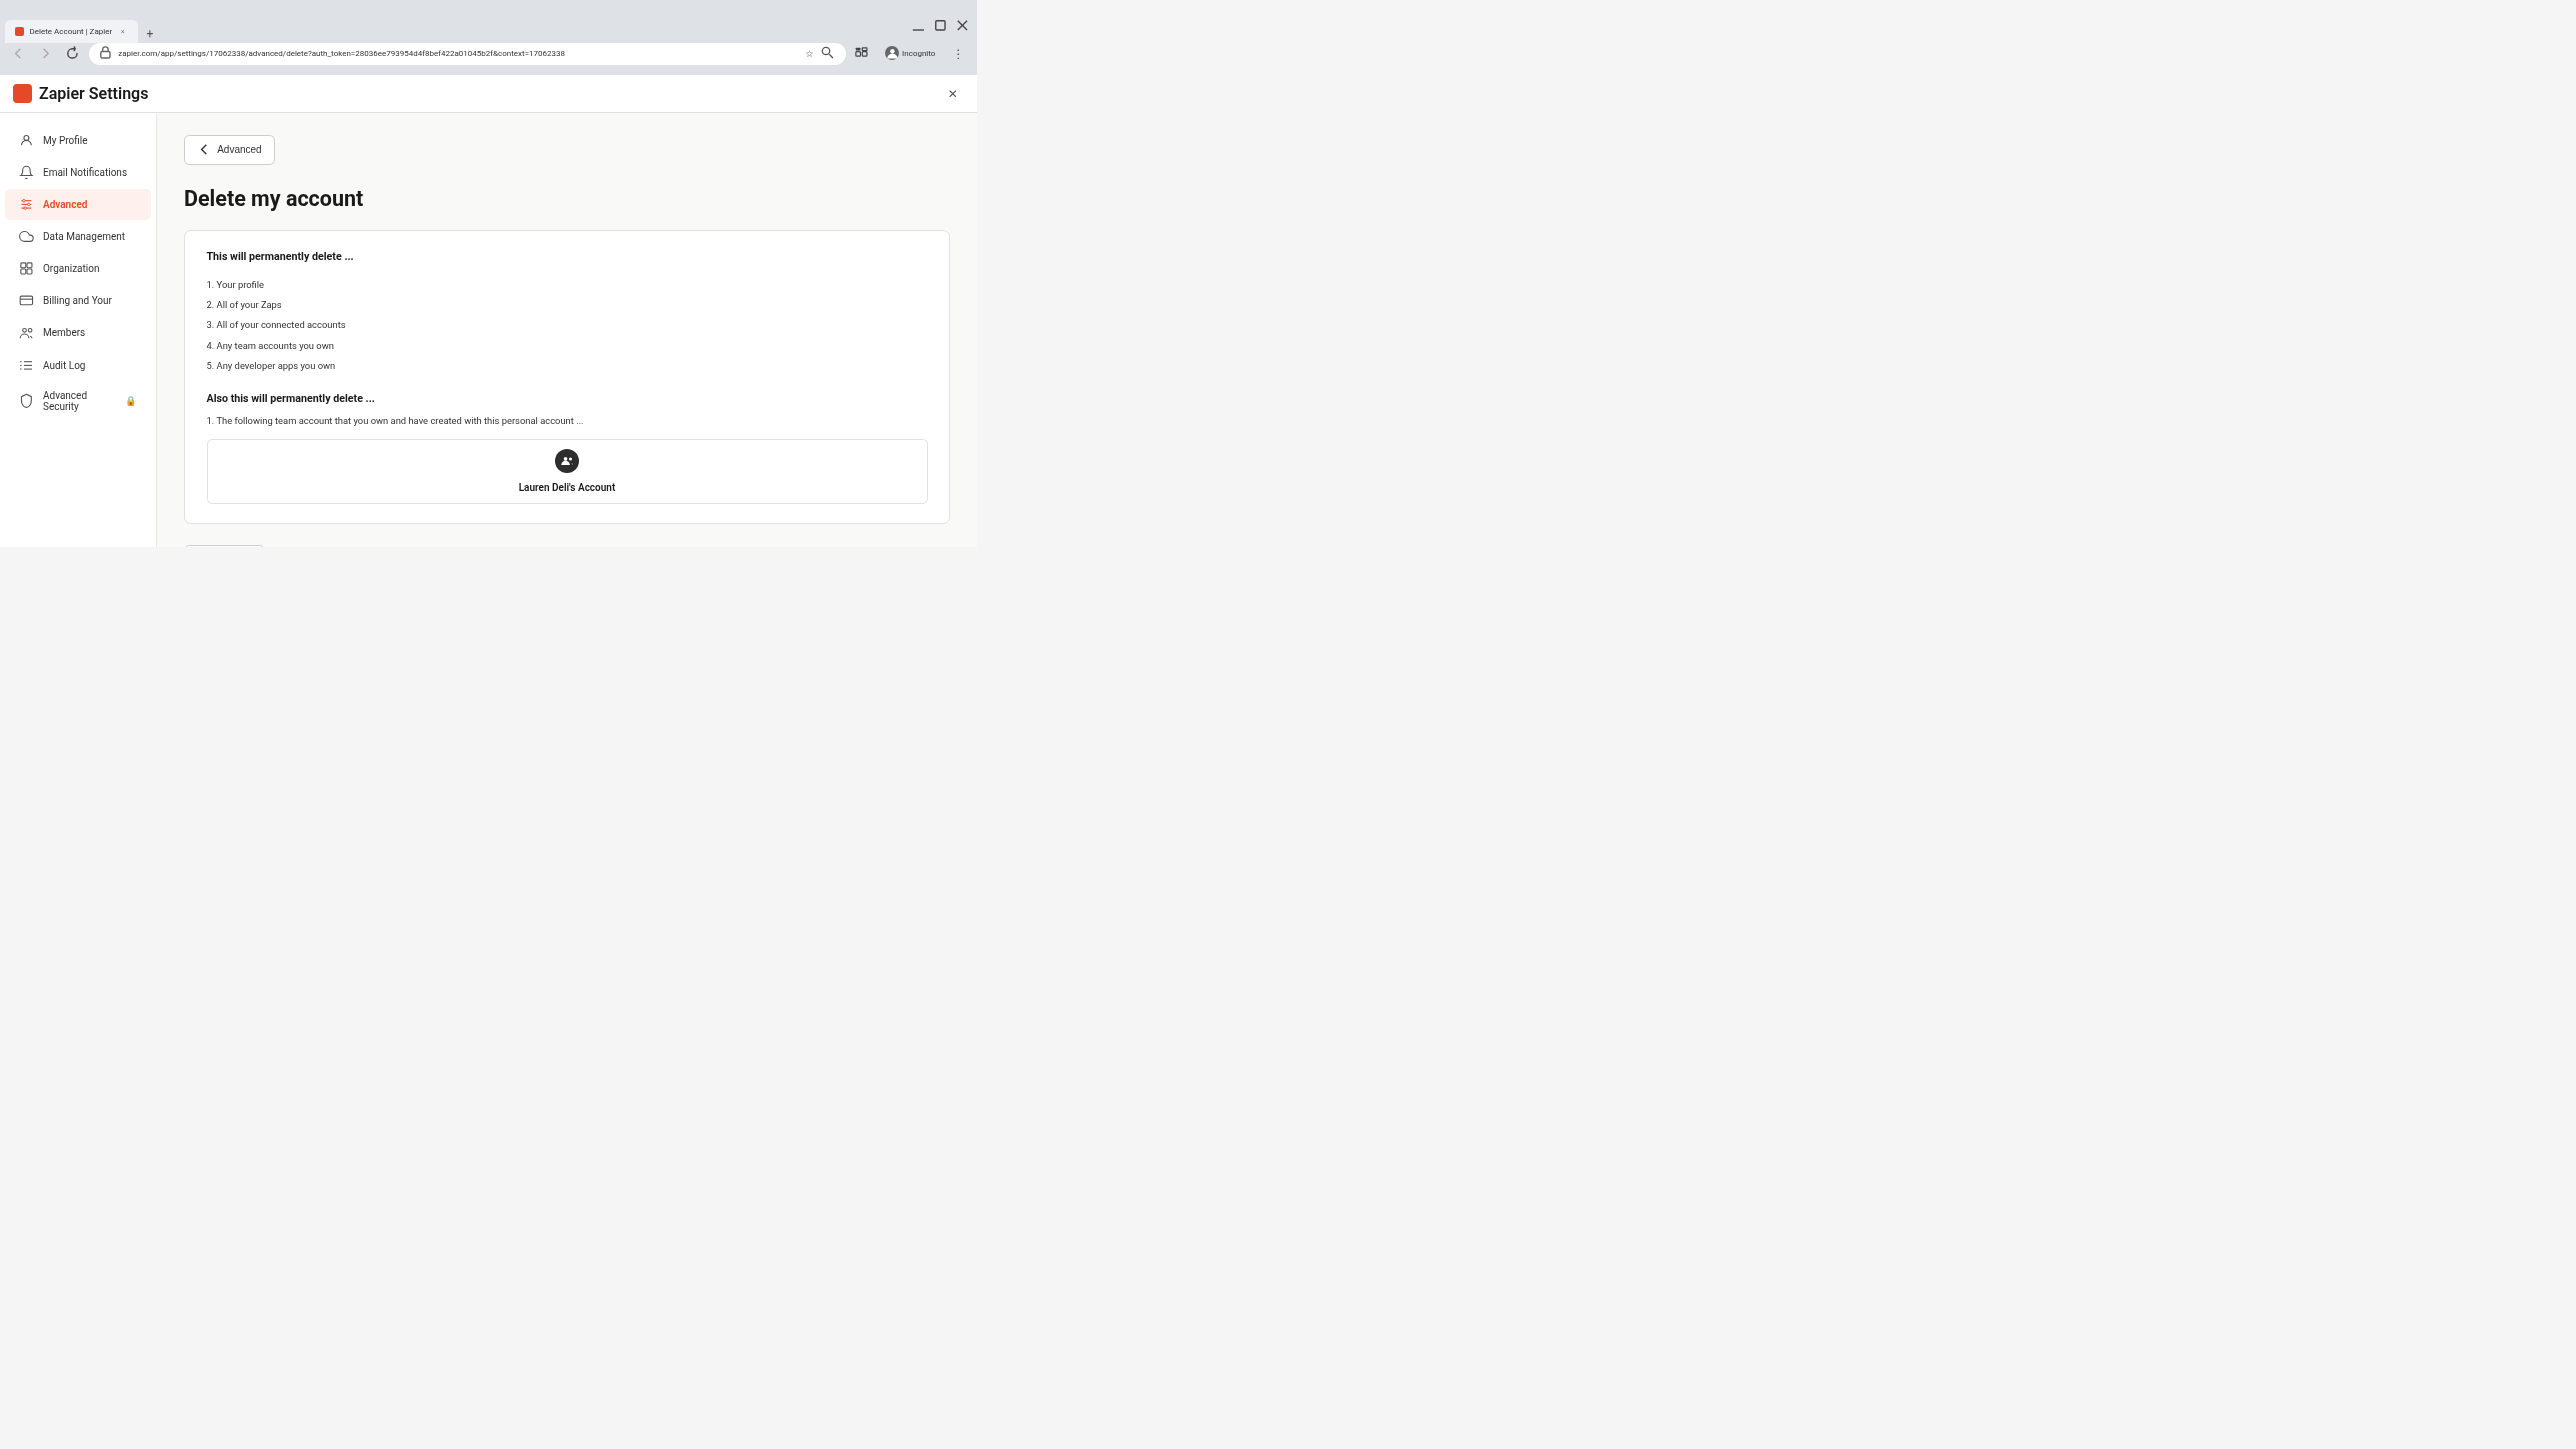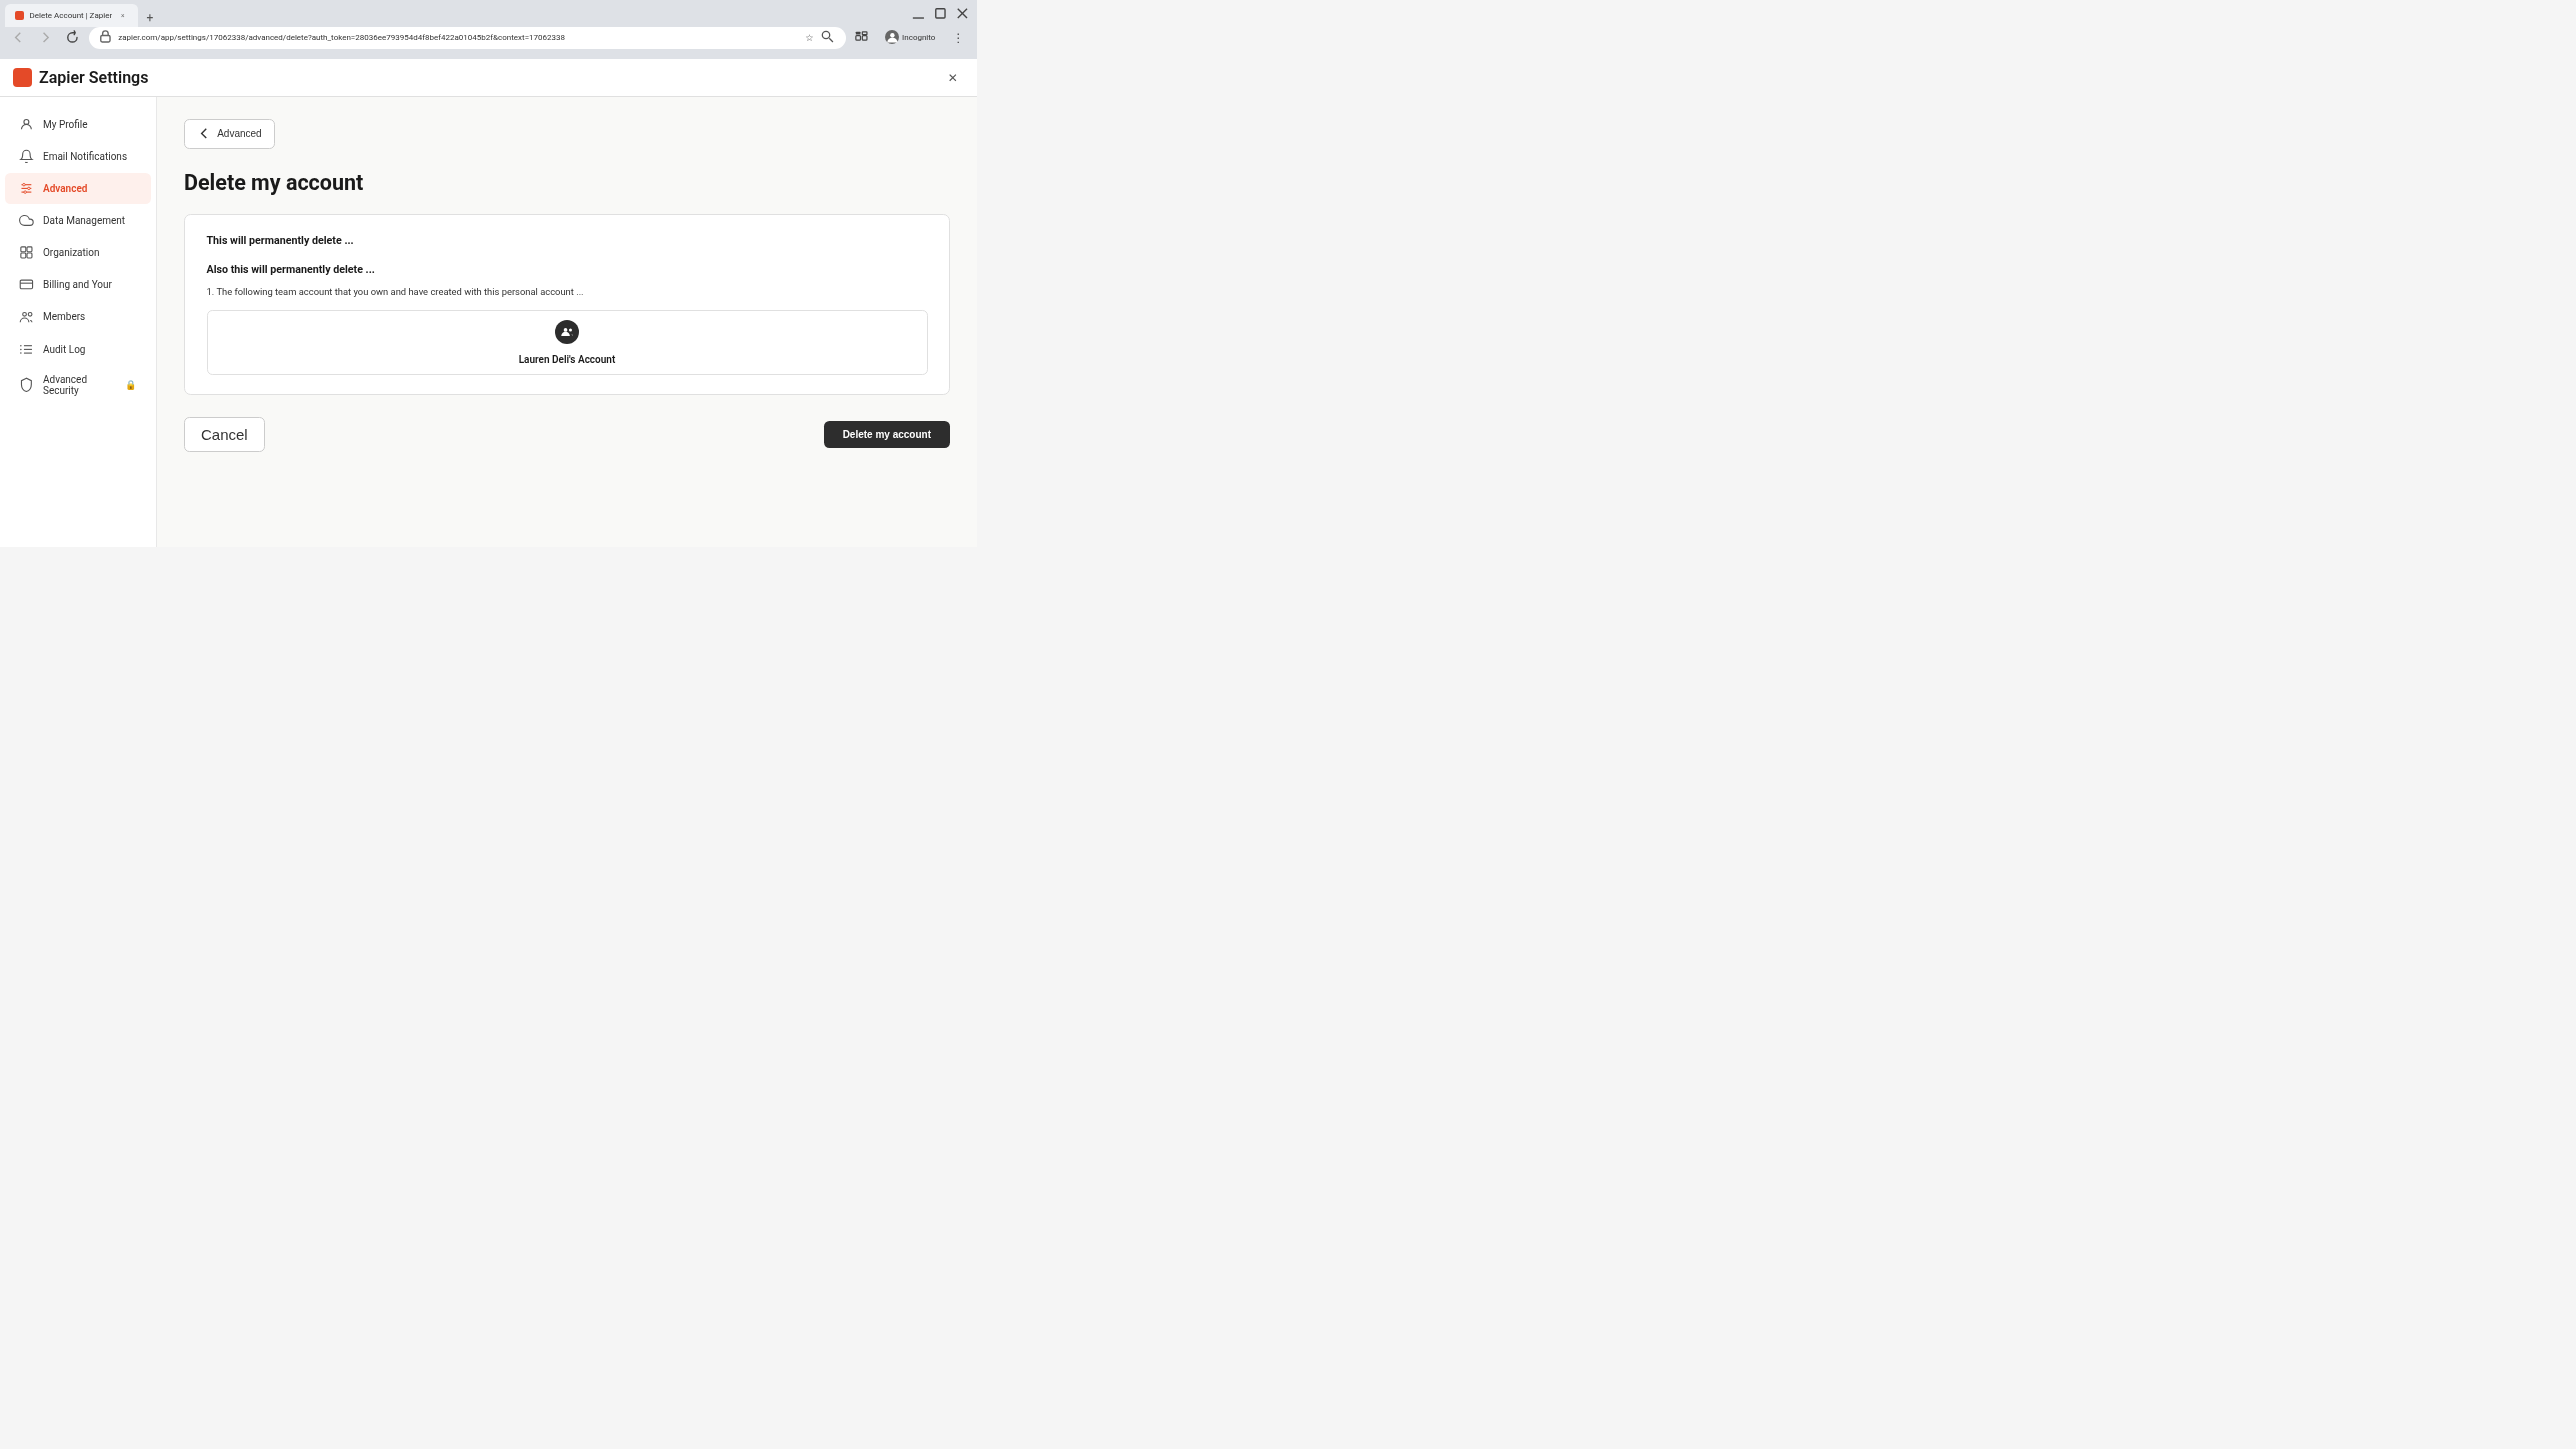--- a/index.html
+++ b/index.html
@@ -18,23 +18,23 @@
       height: 100%;
       display: flex;
       flex-direction: column;
       background: #dee1e6;
     }
 
     .browser-titlebar {
       height: 27px;
       background: #dee1e6;
       display: flex;
-      align-items: center;
       padding: 0 5.4px;
       gap: 16px;
+      margin-top: 16px;
     }
 
     .tab-bar {
       display: flex;
       align-items: flex-end;
       height: 100%;
     }
 
     .tab {
       display: flex;
@@ -657,20 +657,27 @@
             </svg>
           <span>Advanced</span>
         </button>
 
         
         <h1 class="page-title">Delete my account</h1>
 
         
         <div class="info-card">
           <div class="info-card-title">This will permanently delete ...</div>
+          <ul class="delete-list">
+            <li>1.  Your profile</li>
+            <li>2.  All of your Zaps</li>
+            <li>3.  All of your connected accounts</li>
+            <li>4.  Any team accounts you own</li>
+            <li>5.  Any developer apps you own</li>
+          </ul>
 
           <div class="also-title">Also this will permanently delete ...</div>
           <p class="also-description">1.  The following team account that you own and have created with this personal account ...</p>
 
           <div class="account-item">
             <div class="account-avatar">
               <svg viewBox="0 0 24 24" fill="none" width="13.4" height="13.4">
                   <circle cx="9" cy="8" r="3" fill="white"></circle>
                   <path d="M2 18a7 7 0 0 1 14 0" fill="white"></path>
                   <circle cx="17" cy="8" r="2.5" fill="white"></circle>

